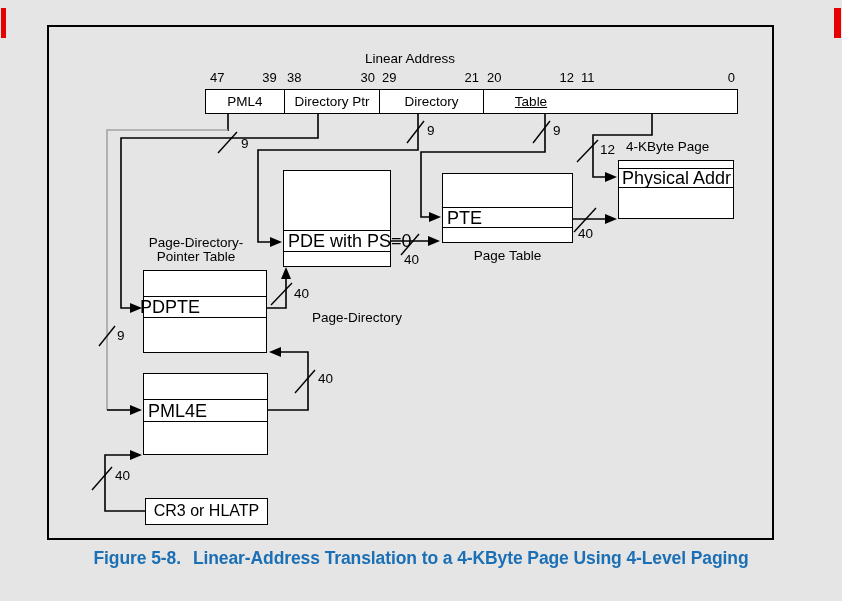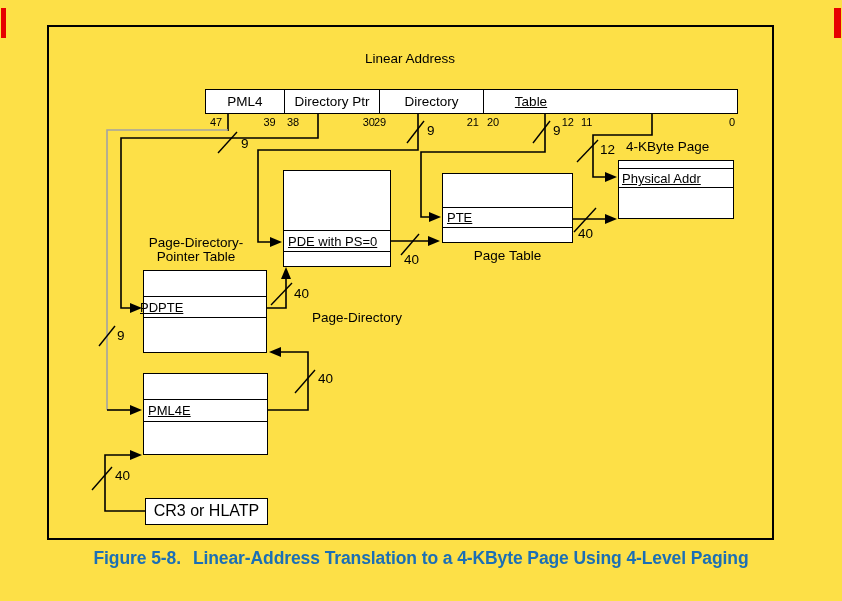--- a/index.html
+++ b/index.html
@@ -1,32 +1,32 @@
 <!DOCTYPE html>
 <html style="--caption_blue: #1b6fb5; --line_black: #000000; --grey_line: #a3a3a3; --red_mark: #e60000;"><head>
 <meta charset="utf-8">
 <style>
   html,body{margin:0;padding:0;background:#ffffff;}
-  .page{position:relative;width:842px;height:601px;background:#fde047;overflow:hidden;
+  .page{position:relative;width:842px;height:601px;background:#e5e5e5;overflow:hidden;
         font-family:"Liberation Sans",sans-serif;color:#000;}
   .frame{position:absolute;left:47px;top:25px;width:727px;height:515px;
          border:2px solid #000;box-sizing:border-box;}
   .red-mark{position:absolute;background:var(--red_mark,#e60000);}
   .red-mark.left{left:1px;top:8px;width:5px;height:30px;}
   .red-mark.right{left:834px;top:8px;width:7px;height:30px;}
   .box{position:absolute;border:1.7px solid #000;box-sizing:border-box;background:#fff;}
   .divider{position:absolute;left:0;width:100%;height:0;border-top:1.6px solid #000;}
   .lbl{position:absolute;font-size:13.5px;line-height:1.05;white-space:nowrap;}
-  .entry{position:absolute;font-size:13px;white-space:nowrap;text-decoration:underline;}
+  .entry{position:absolute;font-size:18px;white-space:nowrap;}
   .center{text-align:center;}
   .field{position:absolute;top:0;height:100%;box-sizing:border-box;
          display:flex;align-items:center;justify-content:center;
          font-size:13.5px;}
   .field + .field{border-left:1.6px solid #000;}
-  .bit{position:absolute;font-size:11px;line-height:14px;margin-top:44px;}
+  .bit{position:absolute;font-size:13px;line-height:14px;}
   .bw{position:absolute;font-size:13.5px;line-height:14px;}
   svg.wires{position:absolute;left:0;top:0;pointer-events:none;}
   .wire{stroke:var(--line_black,#000);stroke-width:1.6;fill:none;}
   .wire-grey{stroke:var(--grey_line,#a3a3a3);stroke-width:1.6;fill:none;}
   .slash{stroke:var(--line_black,#000);stroke-width:1.4;fill:none;}
   .arrow{fill:var(--line_black,#000);stroke:none;}
   .caption{position:absolute;left:0;top:548px;width:842px;text-align:center;
            font-weight:bold;font-size:17.5px;color:var(--caption_blue,#1b6fb5);
            letter-spacing:-0.1px;}
   .caption .gap{display:inline-block;width:12px;}
@@ -108,21 +108,21 @@
       <path class="slash" d="M574,232 L596,208"></path>
     </g>
   </svg>
 
   <div class="lbl center" style="left:330px;top:52px;width:160px;">Linear Address</div>
 
   <span class="bit" style="left:210px;top:71px;">47</span>
   <span class="bit" style="left:259px;top:71px;width:21px;text-align:center;">39</span>
   <span class="bit" style="left:287px;top:71px;">38</span>
   <span class="bit" style="left:354px;top:71px;width:21px;text-align:right;">30</span>
-  <span class="bit" style="left:374px;top:71px;text-align:center;">29</span>
+  <span class="bit" style="left:382px;top:71px;text-align:center;">29</span>
   <span class="bit" style="left:458px;top:71px;width:21px;text-align:right;">21</span>
   <span class="bit" style="left:487px;top:71px;">20</span>
   <span class="bit" style="left:553px;top:71px;width:21px;text-align:right;">12</span>
   <span class="bit" style="left:581px;top:71px;">11</span>
   <span class="bit" style="left:717px;top:71px;width:18px;text-align:right;">0</span>
 
   <div class="box" style="left:205px;top:89px;width:533px;height:25px;">
     <div class="field" style="left:0px;width:78px;">PML4</div>
     <div class="field" style="left:173px;width:104px;">Directory</div>
     <div class="field" style="left:78px;width:95px;">Directory Ptr</div>

